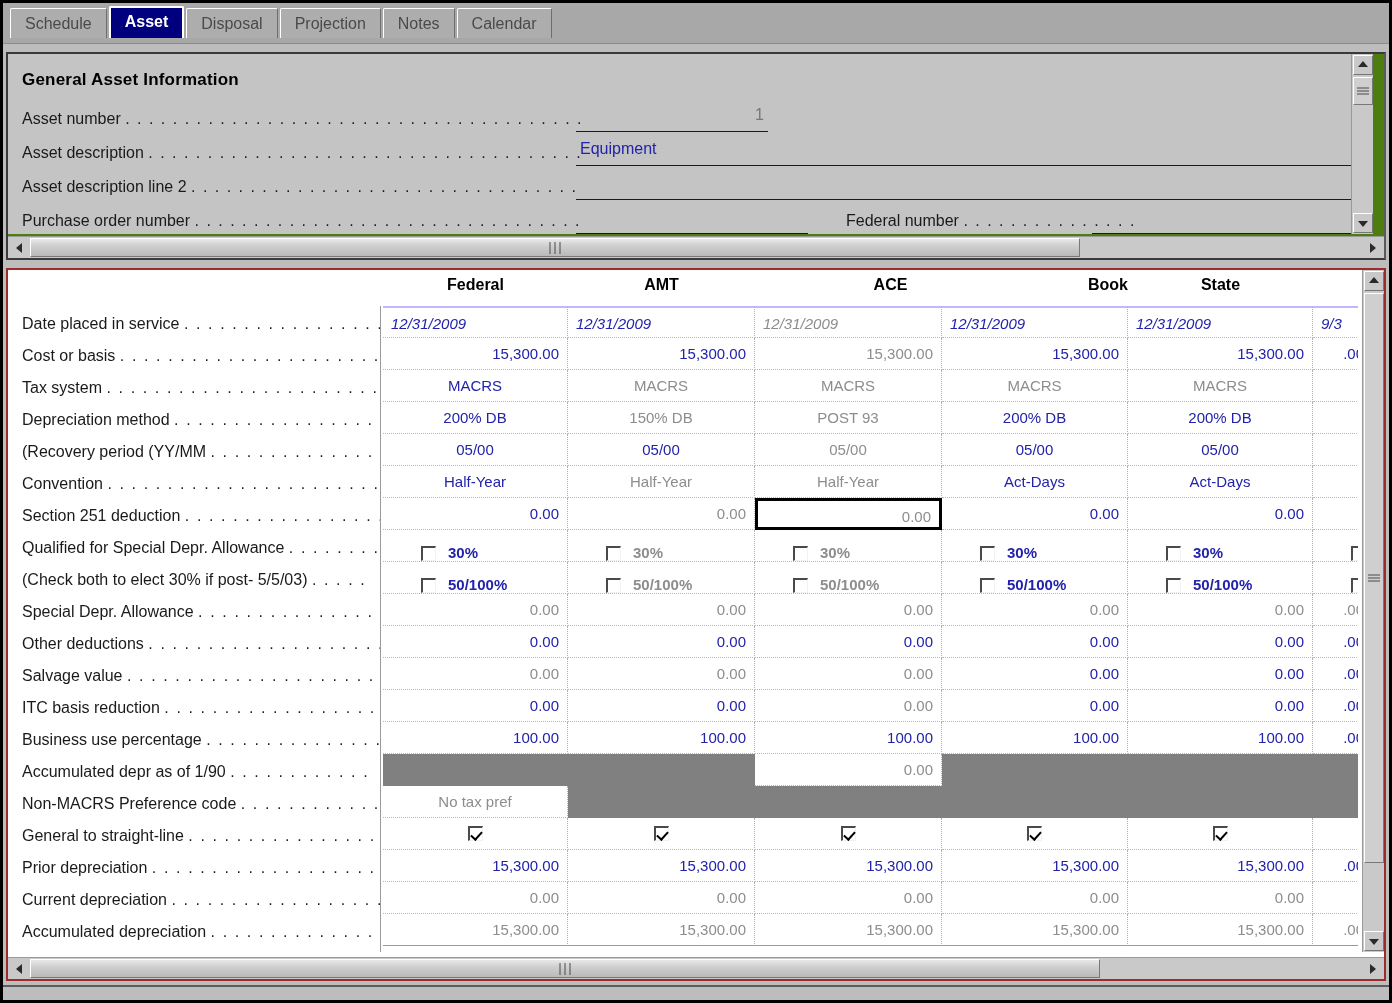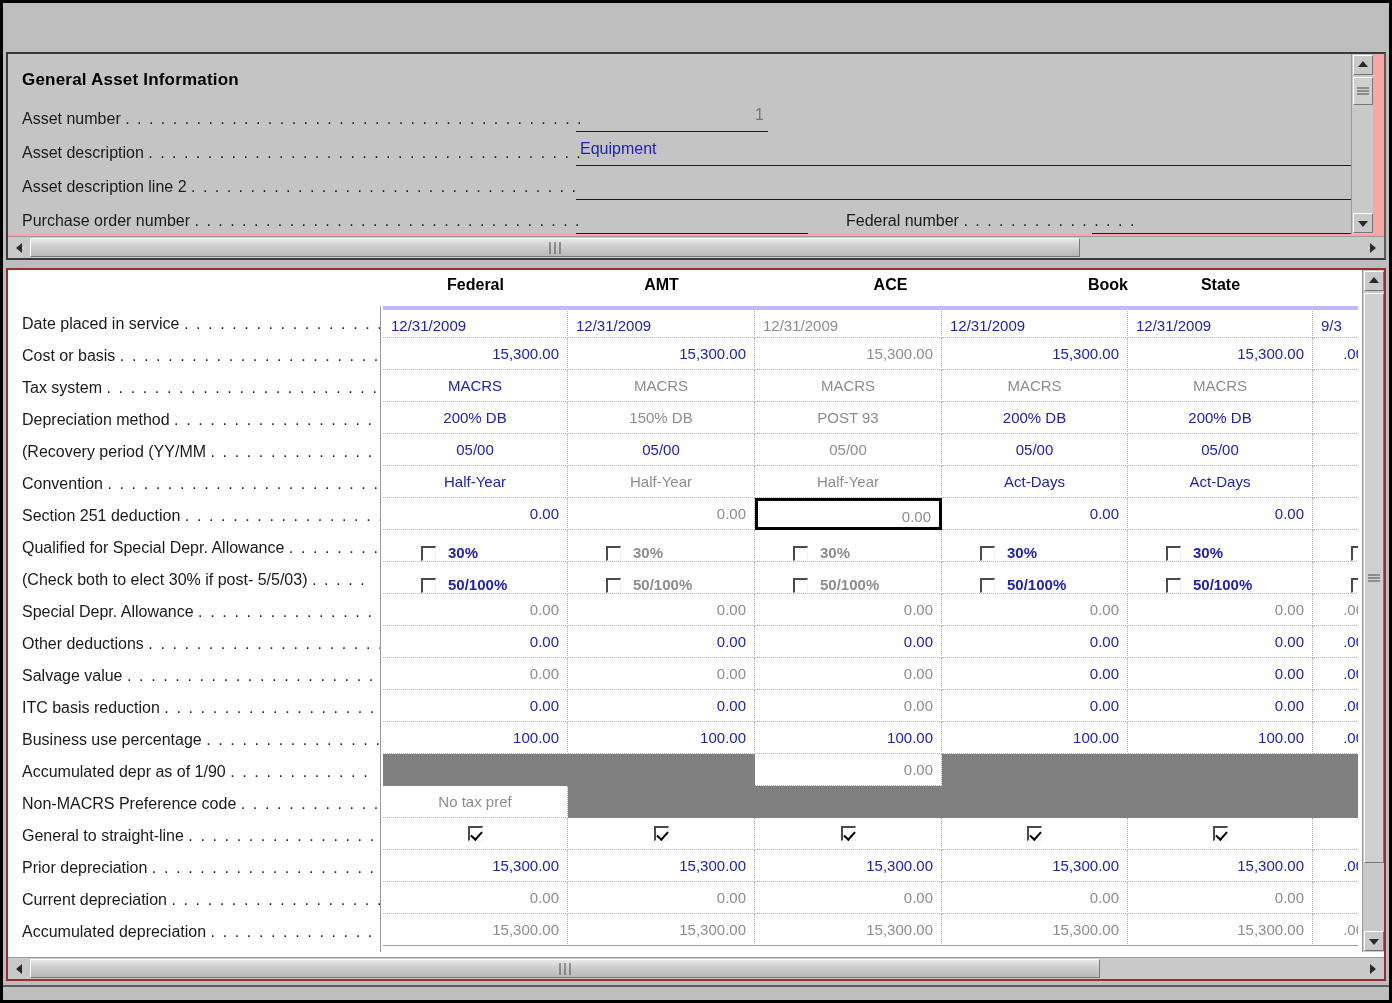--- a/index.html
+++ b/index.html
@@ -49,21 +49,21 @@
     border: 2px solid #ffffff;
     border-bottom: none;
     height: 32px;
     line-height: 28px;
   }
 
   
   #toppanel {
     position: absolute; left: 6px; top: 52px;
     width: 1380px; height: 208px;
-    background: #fca5a5;
+    background: #4d7c0f;
     border: 2px solid #3a3a3a;
     border-right-color: #5a5a5a;
   }
   #toppanel .inner {
     position: absolute; left: 0; top: 0;
     width: 1347px; height: 180px;
     background: #c4c4c4;
     overflow: hidden;
   }
   #panel-title {
@@ -200,21 +200,21 @@
   }
   .cell.dim { color: #8d8d8d; }
   .cell.num { text-align: right; padding-right: 8px; }
   .cell.ctr { text-align: center; }
   .cell.gray { background: #808080; border-right-color:#808080; border-bottom-color:#808080; }
   .cell.focus {
     border: 3px solid #000;
     z-index: 5;
   }
   .cell .txt { display:block; }
-  .cell.solidtop { border-top: 4px solid #c4b5fd; }
+  .cell.solidtop { border-top: 2px solid #c4b5fd; font-style: italic; }
   .cell.solidbot { border-bottom: 1px solid #9a9a9a; }
 
   .cbrow { display: flex; align-items: flex-end; padding-left: 38px; height: 100%; }
   .cbox {
     width: 15px; height: 15px;
     background: #fff;
     border-top: 2px solid #4a4a4a;
     border-left: 2px solid #4a4a4a;
     border-right: 1px solid #f2f2f2;
     border-bottom: 1px solid #f2f2f2;
@@ -243,20 +243,30 @@
     width: 1392px; height: 18px;
     background: #bdbdbd;
     border-top: 2px solid #5d5d5d;
   }
 </style>
 </head>
 <body>
 
 <div id="app">
 
+  <div id="tabstrip">
+    <div class="tabs" id="tabs-container">
+        <div class="tab">Schedule</div>
+        <div class="tab selected">Asset</div>
+        <div class="tab">Disposal</div>
+        <div class="tab">Projection</div>
+        <div class="tab">Notes</div>
+        <div class="tab">Calendar</div>
+      </div>
+  </div>
 
   <div id="toppanel">
     <div class="inner">
       <div id="panel-title">General Asset Information</div>
       <div id="gfields">
           <div class="gfield" style="top: 56px;"><span>Asset number</span> <span class="dots">. . . . . . . . . . . . . . . . . . . . . . . . . . . . . . . . . . . . . . . .</span></div>
           <div class="grule" style="left: 568px; width: 192px; top: 77px;"></div>
           <div class="gval num" style="top: 52px; left: 568px; width: 188px; text-align: right;">1</div>
           <div class="gfield" style="top: 90px;"><span>Asset description</span> <span class="dots">. . . . . . . . . . . . . . . . . . . . . . . . . . . . . . . . . . . . . . .</span></div>
           <div class="grule" style="left: 568px; width: 779px; top: 111px;"></div>

